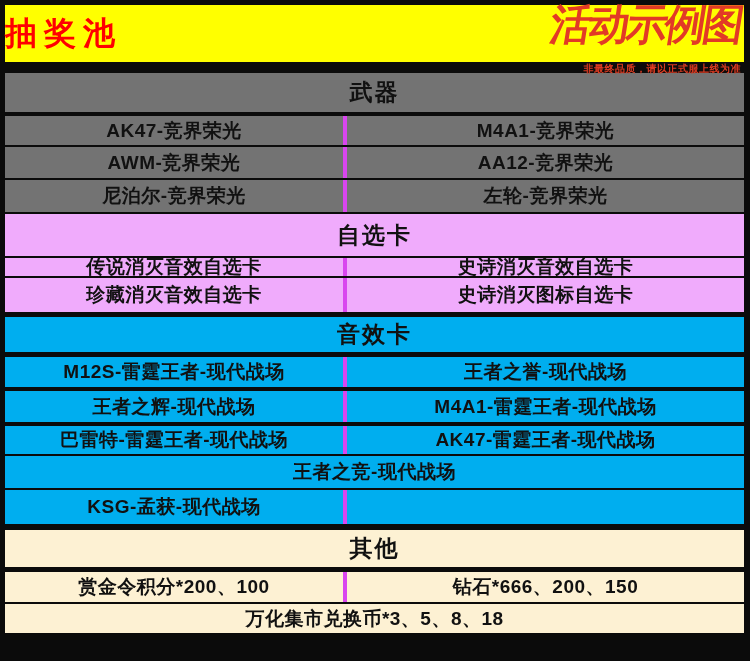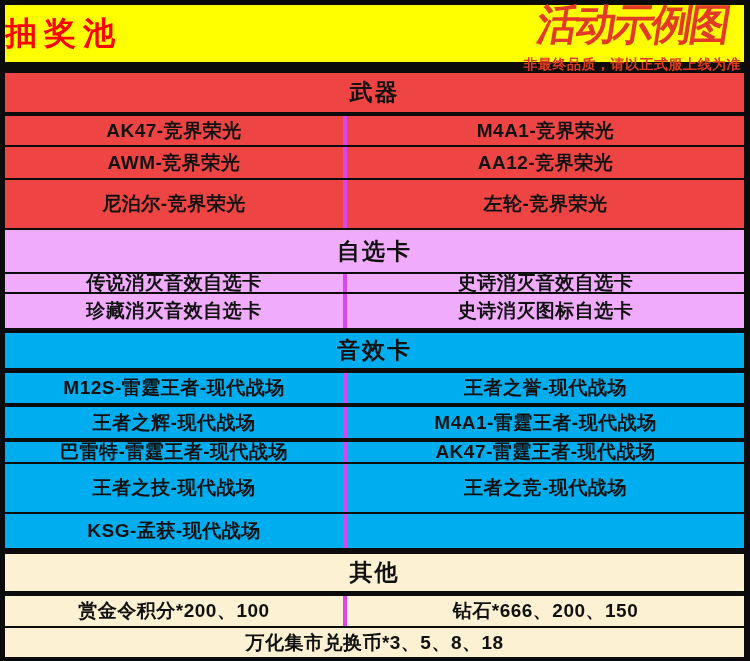--- a/index.html
+++ b/index.html
@@ -22,42 +22,42 @@
   }
   .logo { position: absolute; right: 3px; top: -1px; text-align: center; line-height: 1; }
   .logo-main {
     display: block;
     color: #E23A26; font-size: 41px; font-weight: 900;
     transform: skewX(-9deg) scaleY(1.04);
     letter-spacing: -3px; white-space: nowrap;
   }
   .logo-sub {
     display: block;
-    color: #DD3B22; font-size: 14px; font-weight: bold;
-    margin-top: 12px; letter-spacing: 0.5px; white-space: nowrap; text-align: right;
+    color: #DD3B22; font-size: 10px; font-weight: bold;
+    margin-top: 19px; letter-spacing: 0.5px; white-space: nowrap; text-align: right;
   }
   
   .sec-header {
     display: flex; align-items: center; justify-content: center;
     font-weight: bold; color: #111; font-size: 23px; letter-spacing: 2px;
   }
   .row { display: flex; }
   .cell {
     display: flex; align-items: center; justify-content: center;
     font-weight: bold; color: #111; font-size: 19px; letter-spacing: 0.5px;
   }
   .cl { width: 342px; border-right: 4px solid #d946ef; }
   .cr { flex: 1; }
-  .bg-w { background: #ef4444; }
+  .bg-w { background: #737373; }
   .bg-g { background: #f0abfc; }
   .bg-b { background: #00AEEF; }
   .bg-o { background: #FDF1D3; }
   
-  .h28{height:20px}.h29{height:29px}.h30{height:30px}.h31{height:31px}
-  .h32{height:48px}.h33{height:18px}.h34{height:34px}.h35{height:35px}
+  .h28{height:28px}.h29{height:29px}.h30{height:30px}.h31{height:31px}
+  .h32{height:32px}.h33{height:18px}.h34{height:34px}.h35{height:35px}
   .h37{height:37px}.h39{height:39px}.h42{height:42px}
   
   .mt3{margin-top:2px}.mt4{margin-top:4px}.mt5{margin-top:5px}
   .mt6{margin-top:6px}.mt11{margin-top:11px}
 </style>
 </head>
 <body>
 
 <div class="frame">
 
@@ -100,21 +100,20 @@
   </div>
   <div class="row mt4">
     <div class="cell cl bg-b h31">王者之辉-现代战场</div>
     <div class="cell cr bg-b h31">M4A1-雷霆王者-现代战场</div>
   </div>
   <div class="row mt4">
     <div class="cell cl bg-b h28">巴雷特-雷霆王者-现代战场</div>
     <div class="cell cr bg-b h28">AK47-雷霆王者-现代战场</div>
   </div>
   <div class="row mt3">
-    <div class="cell cl bg-b h32">王者之技-现代战场</div>
     <div class="cell cr bg-b h32">王者之竞-现代战场</div>
   </div>
   <div class="row mt3">
     <div class="cell cl bg-b h34">KSG-孟获-现代战场</div>
     <div class="cell cr bg-b h34"></div>
   </div>
 
   <div class="sec-header bg-o h37 mt6">其他</div>
   <div class="row mt5">
     <div class="cell cl bg-o h30">赏金令积分*200、100</div>

